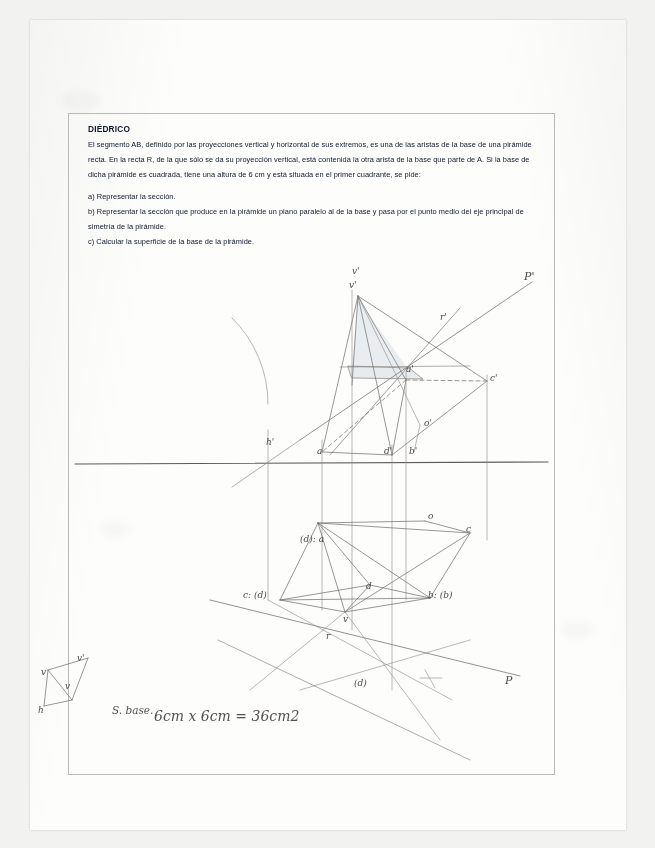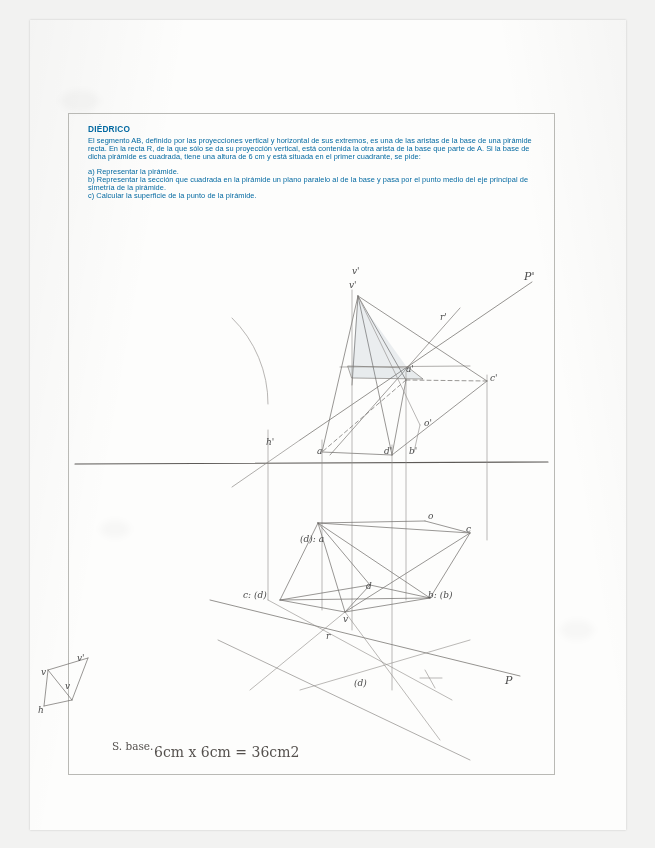--- a/index.html
+++ b/index.html
@@ -46,32 +46,32 @@
     height: 660px;
     border: 1px solid #b9b9b5;
     background: transparent;
   }
   
   #textblock {
     position: absolute;
     left: 88px;
     top: 124px;
     width: 455px;
-    color: #0369a1;
+    color: #0f172a;
   }
   #textblock .title {
     font-size: 8.3px;
     font-weight: bold;
     letter-spacing: 0.2px;
     margin-bottom: 3px;
   }
   #textblock p {
     margin: 0;
     font-size: 7.4px;
-    line-height: 8px;
+    line-height: 15px;
     letter-spacing: 0.05px;
   }
   #textblock .gap {
     height: 7px;
   }
   #textblock .scale {
     margin-top: 12px;
     font-size: 7.6px;
   }
   
@@ -89,22 +89,23 @@
     font-style: italic;
     color: #4a4a4a;
     font-size: 8px;
     white-space: nowrap;
   }
   .hand.big { font-size: 11px; }
   .hand.med { font-size: 9px; }
   .calc {
     position: absolute;
     left: 112px;
-    top: 740px;
+    top: 704px;
     font-family: "DejaVu Serif", serif;
+    font-style: italic;
     color: #55514e;
     font-size: 10.5px;
     white-space: nowrap;
   }
   .calc .second {
     position: absolute;
     left: 42px;
     top: 4px;
     font-size: 14px;
   }
@@ -128,23 +129,23 @@
   <div class="smudge" style="left:60px; top:90px; width:40px; height:22px;"></div>
   <div class="smudge" style="left:100px; top:520px; width:30px; height:18px;"></div>
   <div class="smudge" style="left:560px; top:620px; width:34px; height:20px;"></div>
 
   <div id="frame"></div>
 
   <div id="textblock">
     <div class="title">DIÉDRICO</div>
     <p>El segmento AB, definido por las proyecciones vertical y horizontal de sus extremos, es una de las aristas de la base de una pirámide recta. En la recta R, de la que sólo se da su proyección vertical, está contenida la otra arista de la base que parte de A. Si la base de dicha pirámide es cuadrada, tiene una altura de 6 cm y está situada en el primer cuadrante, se pide:</p>
     <div class="gap"></div>
-    <p>a) Representar la pirámide.</p>
-    <p>b) Representar la sección que cuadrada en la pirámide un plano paralelo al de la base y pasa por el punto medio del eje principal de simetría de la pirámide.</p>
-    <p>c) Calcular la superficie de la punto de la pirámide.</p>
+    <p>a) Representar la sección.</p>
+    <p>b) Representar la sección que produce en la pirámide un plano paralelo al de la base y pasa por el punto medio del eje principal de simetría de la pirámide.</p>
+    <p>c) Calcular la superficie de la base de la pirámide.</p>
   </div>
 
   <svg id="drawing" viewBox="0 0 655 848">
     <g stroke="#6d6a67" fill="none" stroke-width="0.7" stroke-linecap="round">
 
       <line x1="75" y1="464" x2="548" y2="462" stroke="#5d5a57" stroke-width="1.1"></line>
 
       <line x1="300" y1="440" x2="532" y2="282" stroke="#7a7774" stroke-width="0.8"></line>
 
       <line x1="300" y1="440" x2="232" y2="487" stroke="#8d8a87" stroke-width="0.7"></line>

